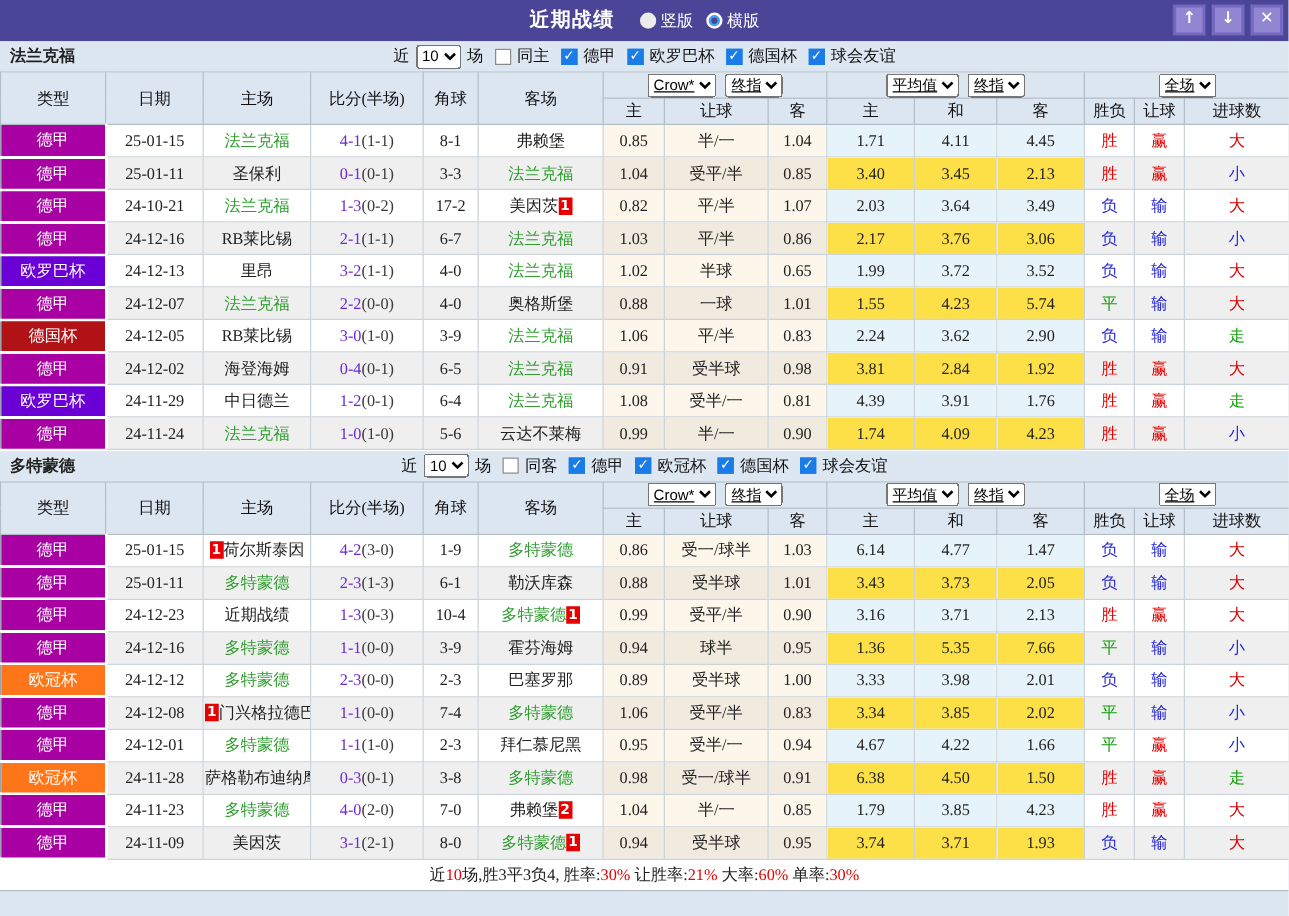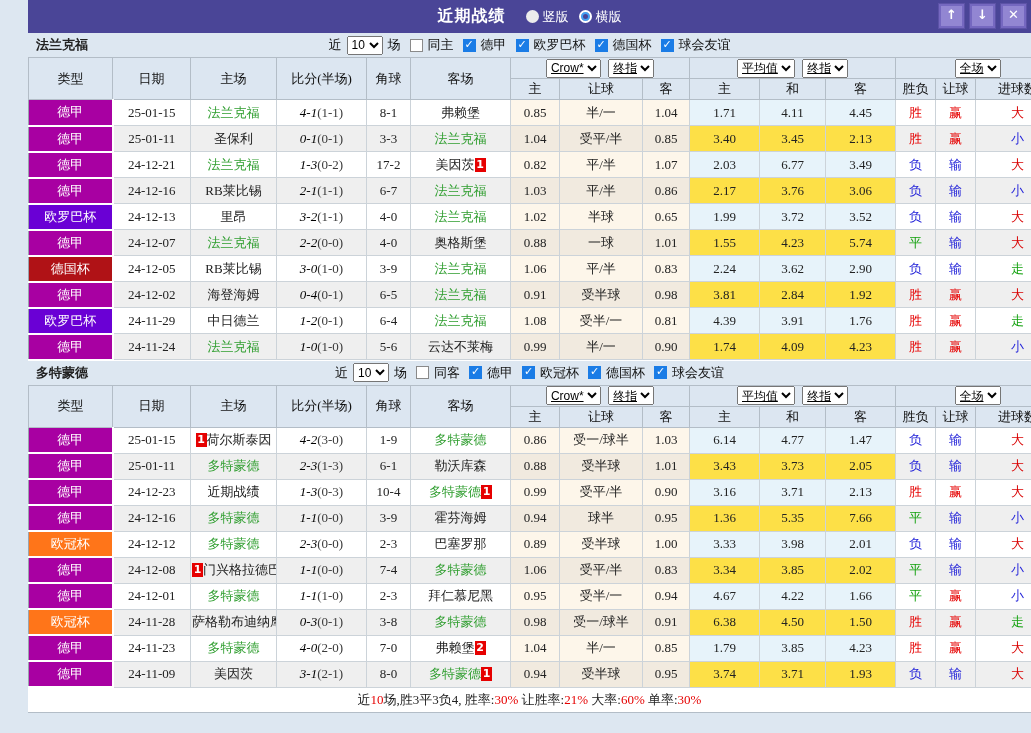--- a/index.html
+++ b/index.html
@@ -1,17 +1,17 @@
 <!DOCTYPE html>
 <html><head>
 <meta charset="utf-8">
 <style>
   * { margin:0; padding:0; box-sizing:border-box; }
   body { font-family:"Liberation Serif","DejaVu Serif",serif; background:#fff; }
-  .window { width:1031px; height:733px; overflow:hidden; background:#dde7f1; border:0; position:relative;padding-left:28px; }
+  .window { width:1031px; height:733px; overflow:hidden; background:#dde7f1; border:0; position:relative; }
 
   
   .titlebar { height:33px; background:#4a4597; position:relative; display:flex; align-items:center; justify-content:center; }
   .titlebar .title { color:#fff; font-weight:bold; font-size:16px; letter-spacing:1px; }
   .radio-group { display:flex; align-items:center; margin-left:10px;justify-content:space-between; }
   .radio { display:inline-block; width:13px; height:13px; border-radius:50%; margin:0 4px 0 10px; cursor:pointer; }
   .radio.filled { background:#ececec; }
   .radio.ring { background:transparent; border:2px solid #fff; box-shadow:inset 0 0 0 2px #41a3f5; }
   .radio-label { color:#fff; font-size:13px; }
   .win-buttons { position:absolute; right:5px; top:4px; display:flex; }
@@ -32,21 +32,21 @@
   th { background:#dce6f1; font-weight:normal; font-size:13px; color:#111; border:1px solid #b3bdc7; height:21px; padding:0; }
   th.selcell select { font-size:12px; height:19px; margin:0 2px;text-decoration:underline; }
   td { font-size:13px; color:#222; text-align:center; height:26px; padding:0 1px; border-right:1px solid #ccd3d9; border-bottom:1px solid #ccd3d9; overflow:hidden; white-space:nowrap; }
   tr.even td { background:#efefef; }
   td.league { color:#fff; border-right:2px solid #fff; border-bottom:2px solid #fff; }
   td.c-cream { background:#fdf6ea; }
   tr.even td.c-cream { background:#f1eadf; }
   td.c-blue { background:#e7f3fa; }
   tr.even td.c-blue { background:#fde047; }
   .tname.focus { color:#2f9e2f; }
-  .ft { color:#000000;font-style:italic; }
+  .ft { color:#6d28d9; }
   .ht { color:#3a3a3a; }
   .badge { display:inline-block; background:#e60000; color:#fff; font-size:11px; font-weight:bold; min-width:11px; height:14px; line-height:14px; padding:0 1px; text-align:center; vertical-align:1px; font-family:"DejaVu Sans",sans-serif; }
   td.res { font-weight:normal; }
 
   
   .summary { height:25px; background:#fff; text-align:center; font-size:13px; color:#222; line-height:24px; border-bottom:1px solid #b3bdc7; }
   .summary .red { color:#e60000; }
 </style>
 </head>
 <body>
@@ -167,30 +167,30 @@
             <td class="c-cream">0.85</td>
             <td class="c-blue">3.40</td>
             <td class="c-blue">3.45</td>
             <td class="c-blue">2.13</td>
             <td class="res" style="color: rgb(230, 0, 0);">胜</td>
             <td class="res" style="color: rgb(230, 0, 0);">赢</td>
             <td class="res" style="color: rgb(38, 38, 217);">小</td>
           </tr>
           <tr class="odd">
             <td class="league" style="background: rgb(168, 0, 162);">德甲</td>
-            <td class="date">24-12-21</td>
+            <td class="date">24-10-21</td>
             <td class="team"><span class="tname focus">法兰克福</span></td>
             <td class="score"><span class="ft">1-3</span><span class="ht">(0-2)</span></td>
             <td class="corner">17-2</td>
             <td class="team"><span class="tname">美因茨</span><span class="badge">1</span></td>
             <td class="c-cream">0.82</td>
             <td class="c-cream">平/半</td>
             <td class="c-cream">1.07</td>
             <td class="c-blue">2.03</td>
-            <td class="c-blue">6.77</td>
+            <td class="c-blue">3.64</td>
             <td class="c-blue">3.49</td>
             <td class="res" style="color: rgb(38, 38, 217);">负</td>
             <td class="res" style="color: rgb(38, 38, 217);">输</td>
             <td class="res" style="color: rgb(217, 0, 0);">大</td>
           </tr>
           <tr class="even">
             <td class="league" style="background: rgb(168, 0, 162);">德甲</td>
             <td class="date">24-12-16</td>
             <td class="team"><span class="tname">RB莱比锡</span></td>
             <td class="score"><span class="ft">2-1</span><span class="ht">(1-1)</span></td>

